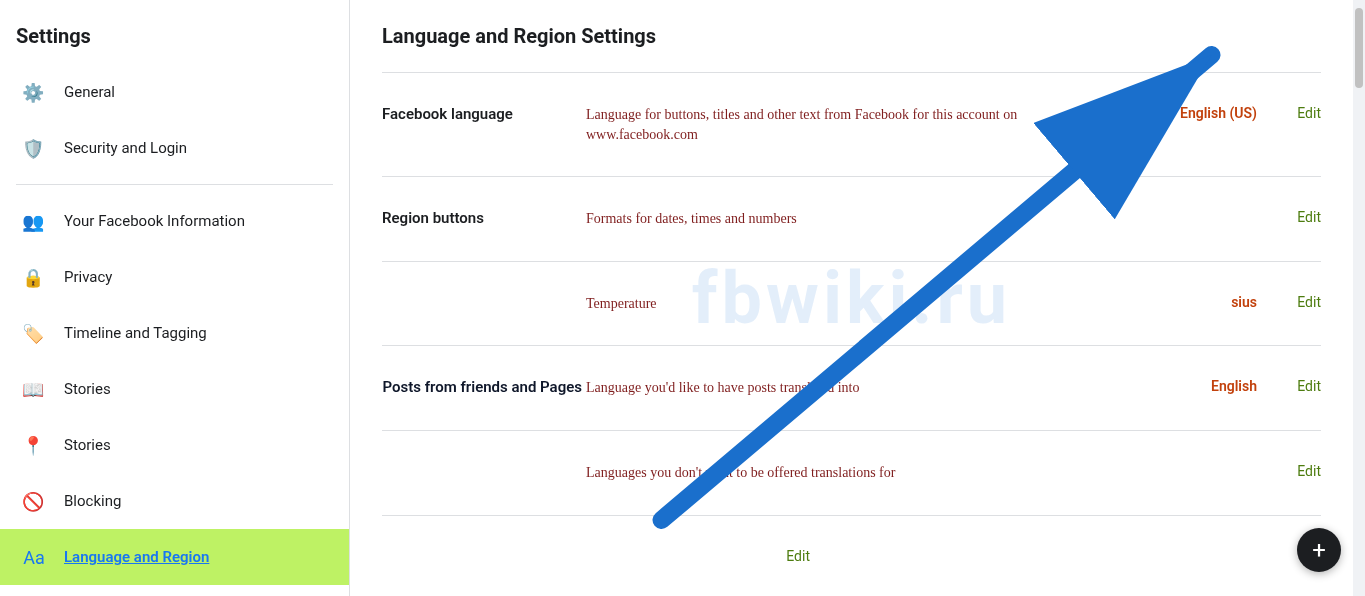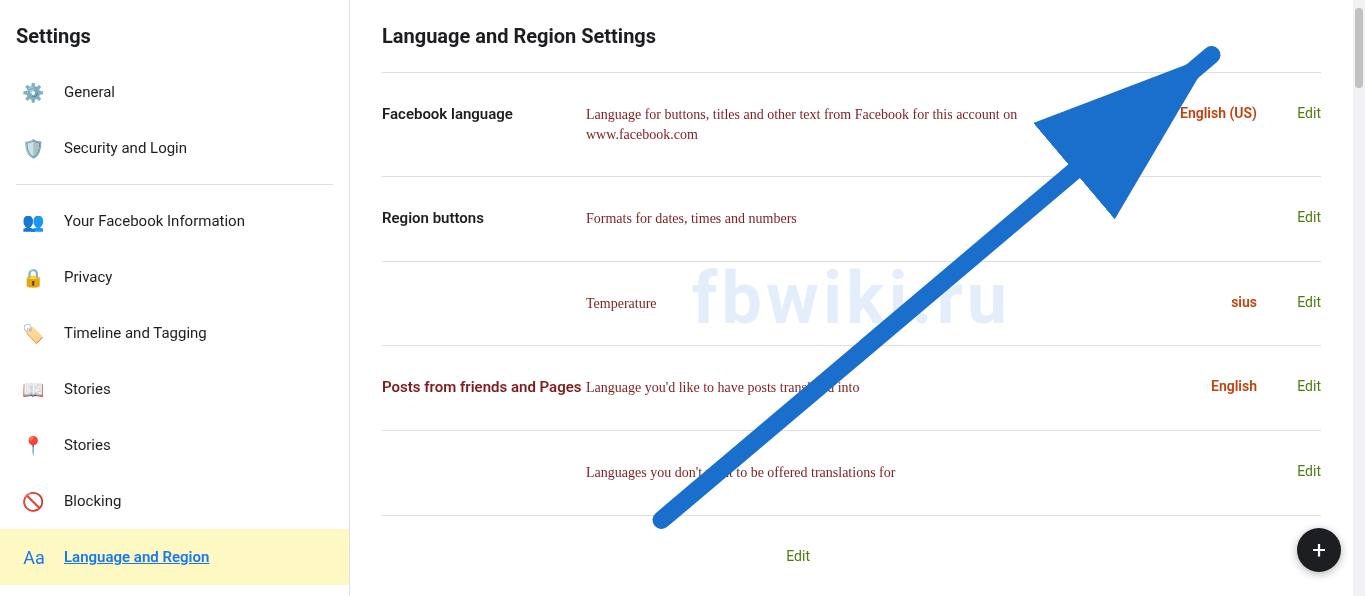--- a/index.html
+++ b/index.html
@@ -22,21 +22,21 @@
     }
     .sidebar-item {
       display: flex;
       align-items: center;
       padding: 10px 16px;
       cursor: pointer;
       border-radius: 0;
       gap: 12px;
       color: #1c1e21;
     }
-    .sidebar-item.active { background: #fef9c3; color: #1877f2; align-items: center; }
+    .sidebar-item.active { background: #bef264; color: #1877f2; align-items: center; }
     .sidebar-item.active .sidebar-item-label { color: #1877f2; font-weight: 600; text-decoration: underline; }
     .sidebar-item-icon {
       width: 36px;
       height: 36px;
       display: flex;
       align-items: center;
       justify-content: center;
       font-size: 18px;
       color: #606770;
       flex-shrink: 0;
@@ -74,21 +74,21 @@
     .settings-row:last-child { border-bottom: 1px solid #dddfe2; }
 
     .row-label {
       width: 200px;
       min-width: 200px;
       font-weight: 600;
       font-size: 15px;
       color: #1c1e21;
       padding: 16px 0;
     }
-    .row-label.highlight { color: #7f1d1d; }
+    .row-label.highlight { color: #0f172a; text-align: right; }
     .row-desc {
       flex: 1;
       color: #7f1d1d;
       font-size: 14px;
       padding: 16px 0;
       line-height: 1.4;
       font-family: Liberation Serif, serif;
     }
     .row-value {
       width: 160px;

